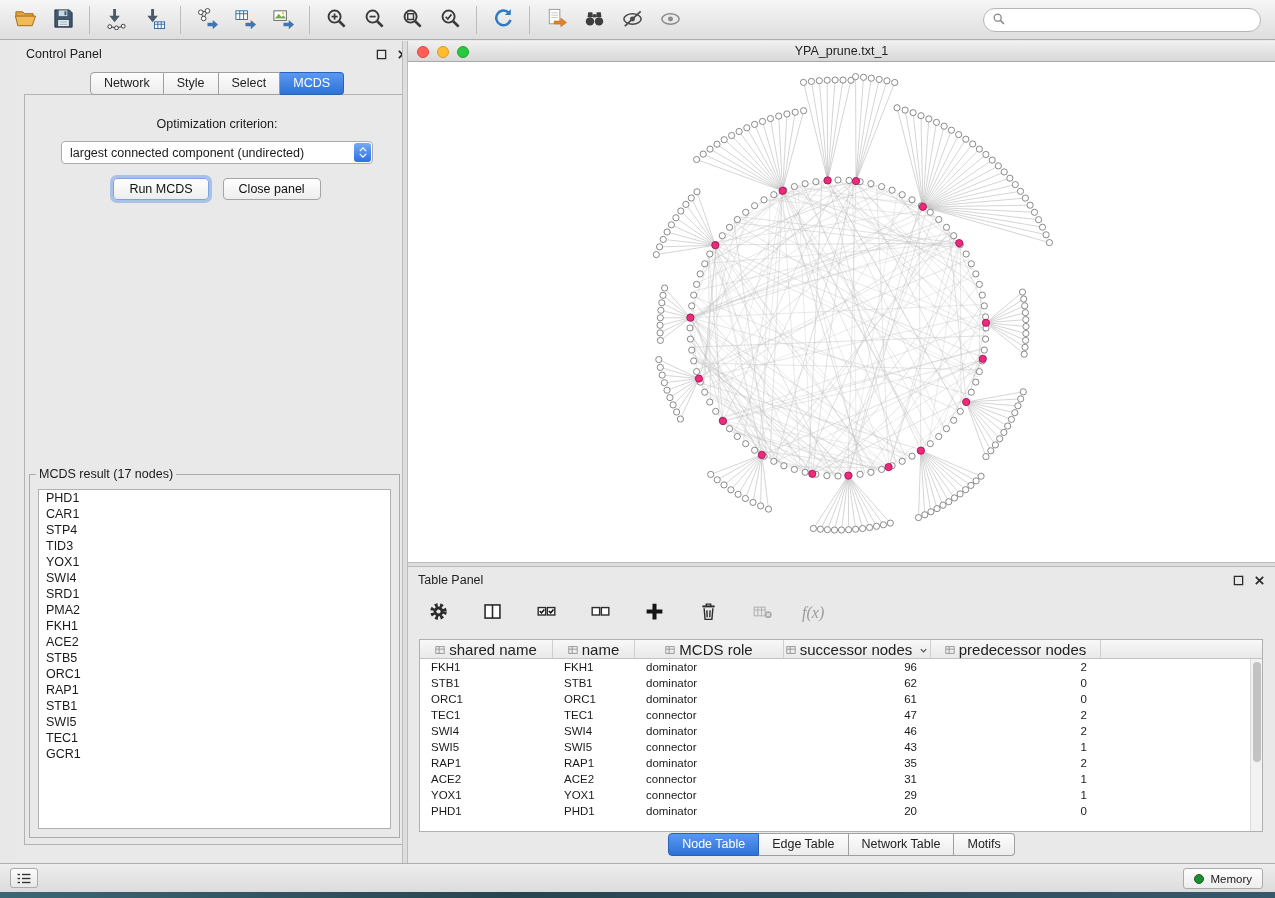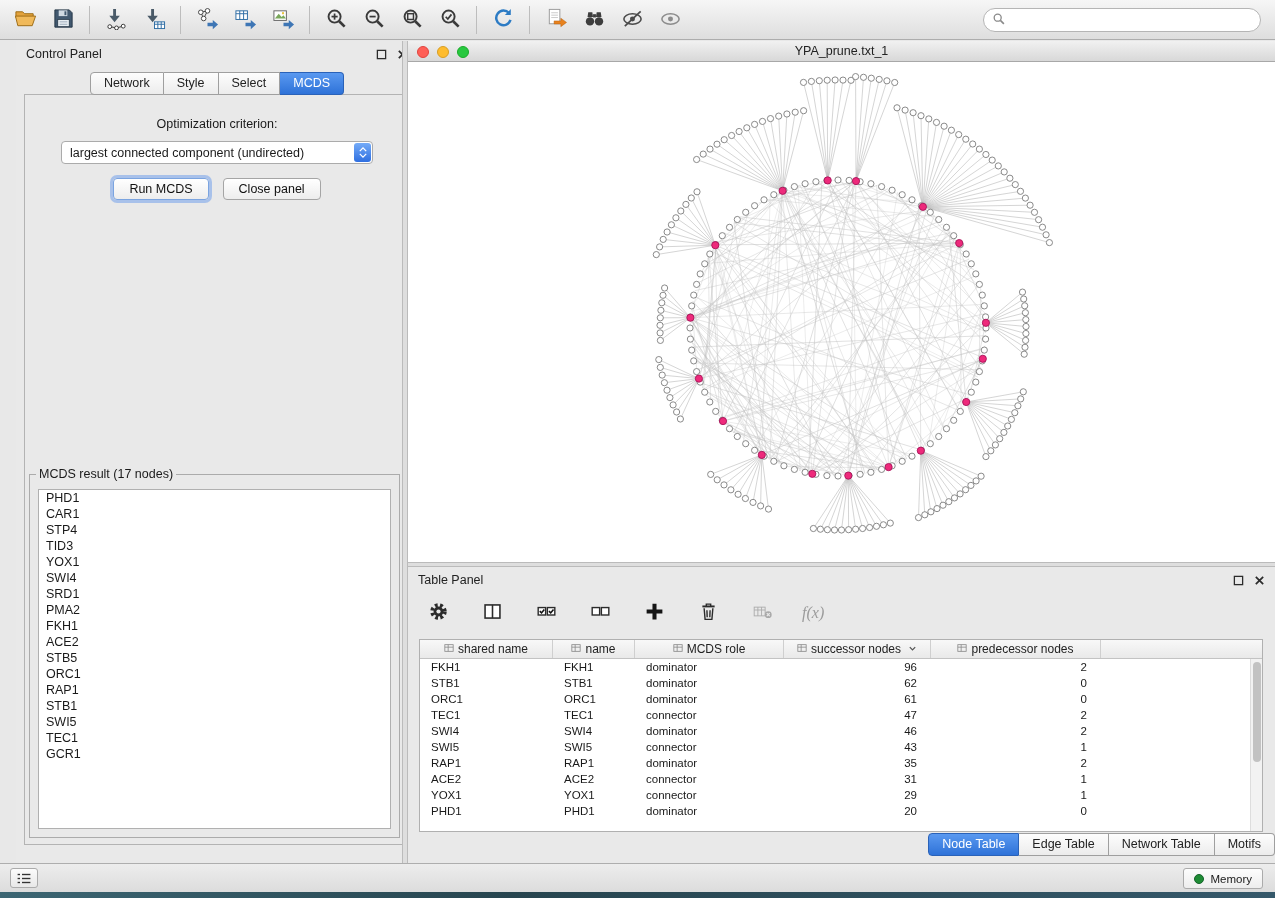--- a/index.html
+++ b/index.html
@@ -77,33 +77,33 @@
   
   .table-panel { position:absolute; left:408px; top:567px; width:867px; height:296px; background:#e9e9e9; }
   .tp-toolbar { position:absolute; left:14px; top:28px; height:36px; display:flex; align-items:center; gap:22px; }
   .tp-btn { width:32px; height:30px; display:flex; align-items:center; justify-content:center; border-radius:3px; }
   .tp-btn svg { width:21px; height:21px; }
   .fx-label { font-style:italic; font-family:"Liberation Serif", serif; font-size:16px; color:#9b9b9b; padding-left:2px; }
 
   .table-wrap { position:absolute; left:11px; right:12px; top:72px; height:193px; background:#fff;
     border:1px solid #b0b0b0; overflow:hidden; }
   .thead { display:flex; height:19px; background:linear-gradient(#f8f8f8,#e9e9e9); border-bottom:1px solid #c3c3c3; }
-  .th { display:flex; align-items:center; justify-content:center; gap:4px; font-size:12px; color:#222;
+  .th { display:flex; align-items:center; justify-content:center; gap:4px; font-size:15px; color:#222;
     border-right:1px solid #cfcfcf; overflow:hidden; white-space:nowrap; }
   .th svg.colicon { width:10px; height:10px; }
   .th svg.chev { width:9px; height:9px; margin-left:3px; }
   .tbody { position:absolute; left:0; right:12px; top:19px; bottom:0; }
   .tr { display:flex; height:16px; align-items:center; }
   .td { font-size:11.5px; white-space:nowrap; overflow:hidden; }
   .td.txt { padding-left:11px; text-align:left; }
   .td.num { text-align:right; padding-right:14px; }
   .vscroll { position:absolute; right:0; top:19px; bottom:0; width:12px; background:#f2f2f2; border-left:1px solid #ddd; }
   .vthumb { position:absolute; left:1.5px; top:3px; width:8px; height:100px; background:#c2c2c2; border-radius:4px; }
 
-  .bottom-tabs { position:absolute; left:0; right:0; top:266px; display:flex; justify-content:flex-end; }
+  .bottom-tabs { position:absolute; left:0; right:0; top:266px; display:flex; justify-content:center; }
 
   
   .status-bar { position:absolute; left:0; top:863px; width:1275px; height:29px;
     background:linear-gradient(#ededed,#dcdcdc); border-top:1px solid #aeaeae; }
   .list-btn { position:absolute; left:10px; top:4px; width:28px; height:20px; border:1px solid #ababab;
     border-radius:3px; background:linear-gradient(#fbfbfb,#e8e8e8); display:flex; align-items:center; justify-content:center; }
   .list-btn svg { width:16px; height:13px; }
   .memory-btn { position:absolute; right:12px; top:4px; height:21px; border:1px solid #ababab; border-radius:3px;
     background:linear-gradient(#fdfdfd,#ededed); display:flex; align-items:center; gap:6px; padding:0 10px; font-size:11.5px; }
   .mem-dot { width:10px; height:10px; border-radius:50%; background:#1f8c35; border:1px solid #14642a; }

